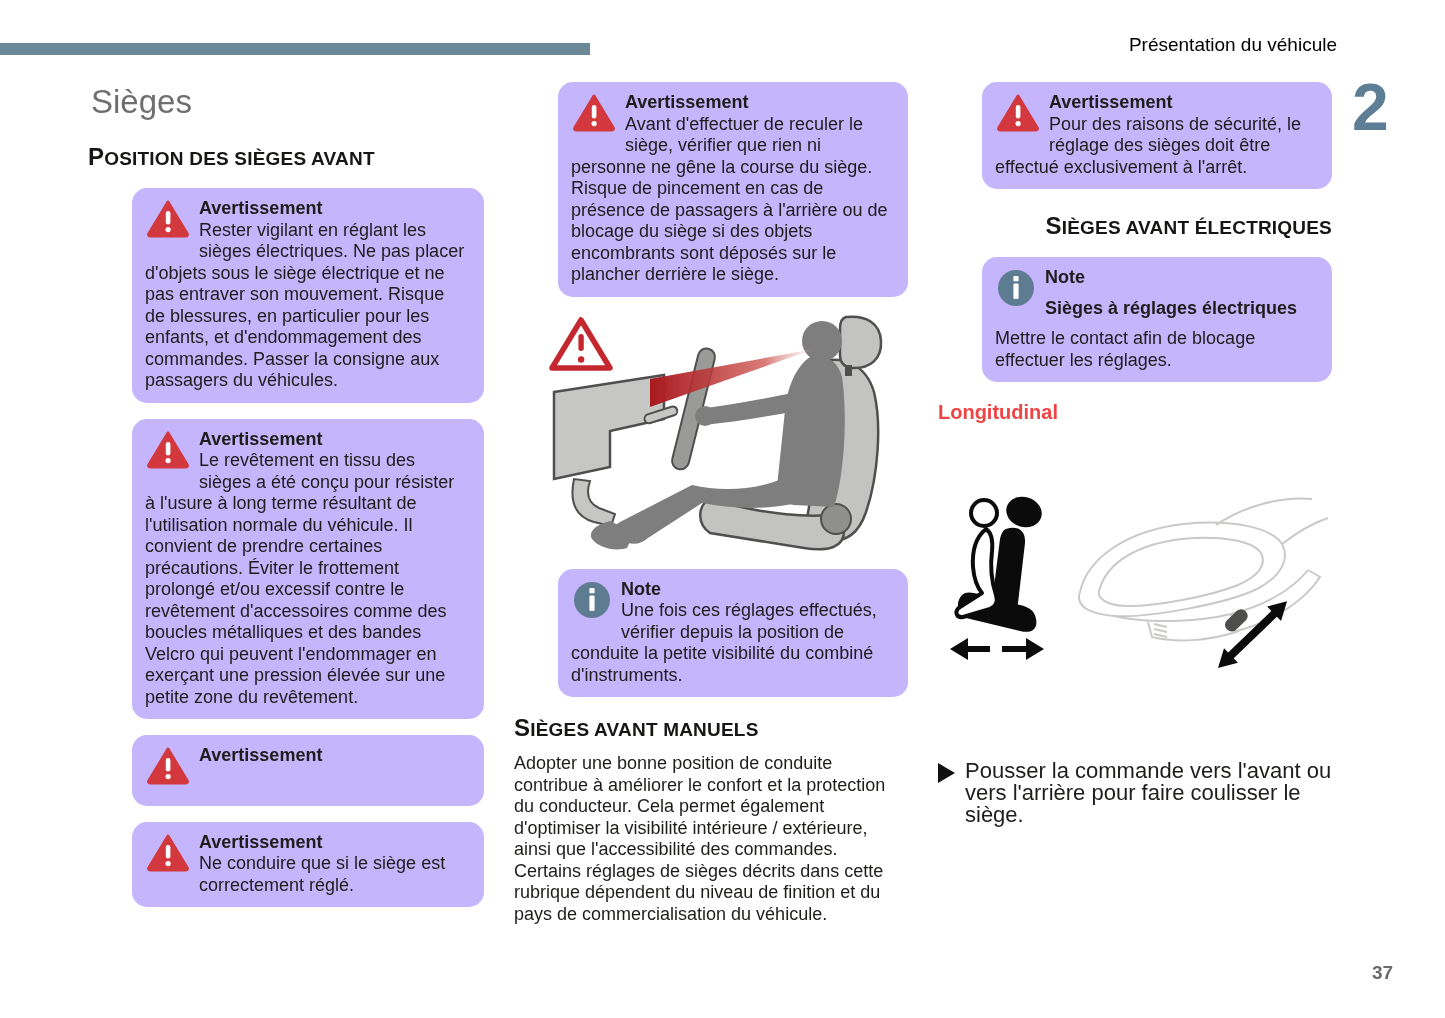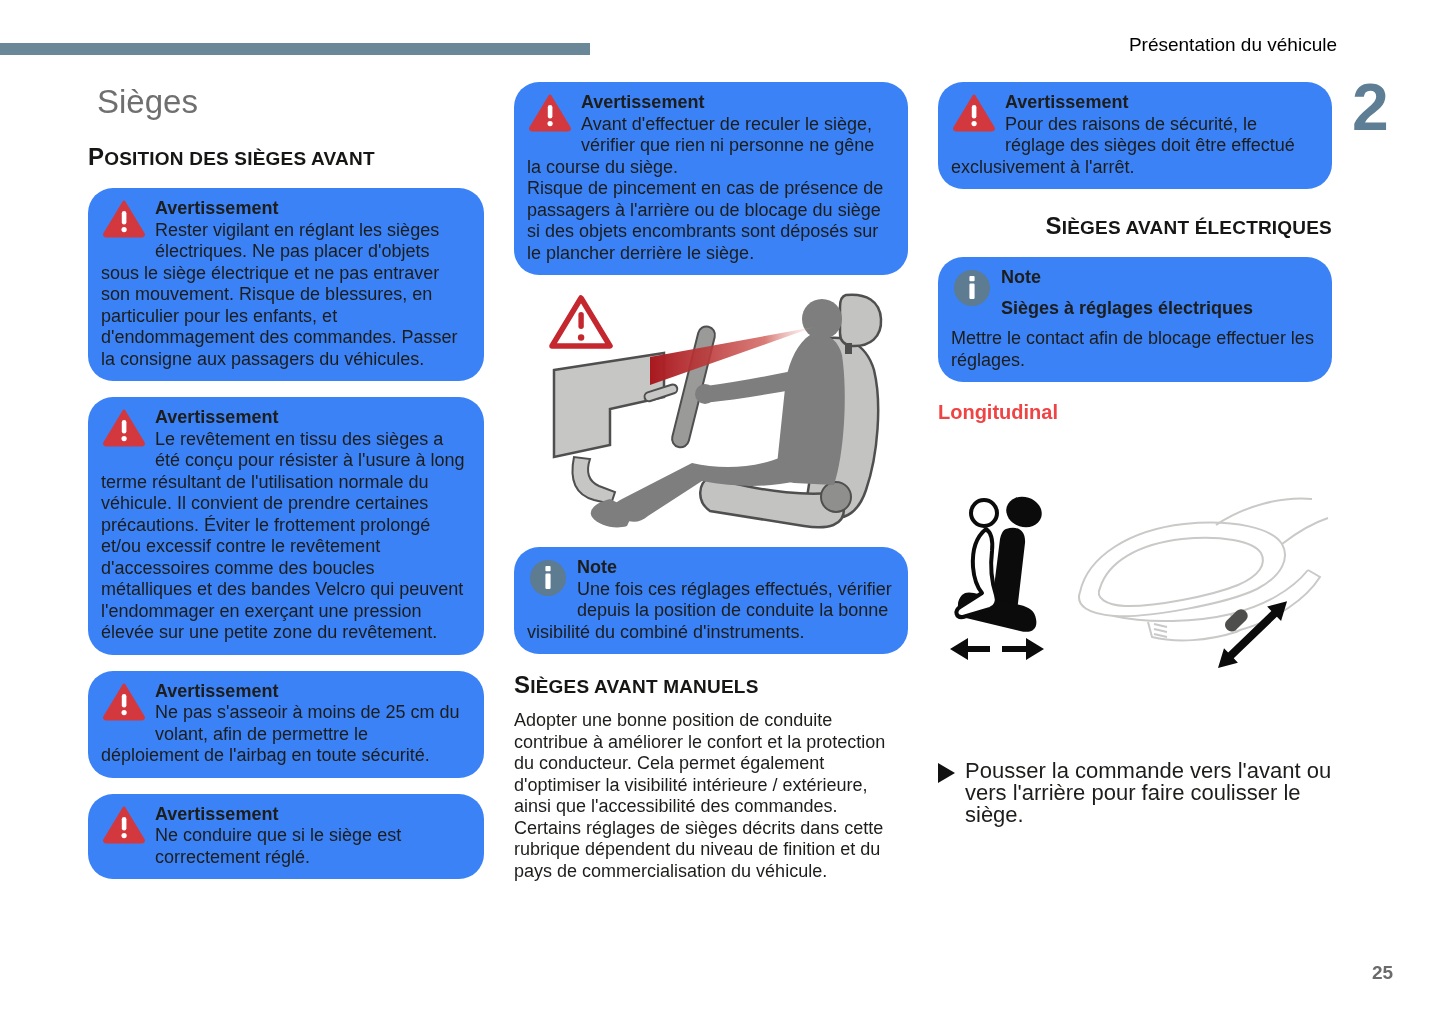--- a/index.html
+++ b/index.html
@@ -13,28 +13,28 @@
     font-size:19px;color:#000000;}
   .chapter-num{position:absolute;left:1352px;top:74px;font-size:66px;line-height:66px;
     font-weight:bold;color:#5e7e96;}
   .page-num{position:absolute;left:1372px;top:962px;font-size:19px;font-weight:bold;color:#6b6b6b;}
 
   .col{position:absolute;top:80px;}
   .col1{left:88px;width:396px;}
   .col2{left:514px;width:394px;}
   .col3{left:938px;width:394px;}
 
-  h1.doc-title{margin:2px 0 0 9px;font-size:33px;line-height:40px;font-weight:500;color:#6f6f6f;}
+  h1.doc-title{margin:2px 0 0 3px;font-size:33px;line-height:40px;font-weight:500;color:#6f6f6f;}
   h2.sec{margin:22px 0 0 0;font-size:19px;line-height:26px;font-weight:800;color:#161615;
     text-transform:uppercase;letter-spacing:.2px;}
   h2.sec::first-letter{font-size:24px;}
   h3.sub{margin:18px 0 0 0;font-size:20px;line-height:24px;font-weight:bold;color:#ef4444;}
 
-  .box{background:#3b82f6;border-radius:25px;padding:10px 15px 11px 13px;
-    font-size:18px;line-height:21.5px;margin-top:16px;overflow:hidden;}
+  .box{background:#c4b5fd;border-radius:15px;padding:10px 15px 11px 13px;
+    font-size:18px;line-height:21.5px;margin-top:16px;overflow:hidden;margin-left:44px;}
   .box-icon{float:left;margin:2px 10px 4px 2px;}
   .box-title{font-weight:bold;}
   .box-subtitle{font-weight:bold;margin-top:9px;}
   .box-text{white-space:pre-line;}
   .box-text.gap{margin-top:9px;}
 
   .fig-driver{margin-top:10px;}
   .fig-elec{position:relative;height:300px;margin-top:8px;}
   .fig-pictogram{position:absolute;left:8px;top:55px;}
   .fig-seat{position:absolute;left:132px;top:64px;}
@@ -44,21 +44,21 @@
   .instruction{display:flex;margin-top:28px;font-size:22px;line-height:22px;}
   .tri-bullet{flex:0 0 auto;width:0;height:0;margin:3px 10px 0 0;
     border-left:17px solid #111;border-top:10px solid transparent;border-bottom:10px solid transparent;}
 </style>
 </head>
 <body>
 
 <div class="top-bar"></div>
 <div class="page-header">Présentation du véhicule</div>
 <div class="chapter-num">2</div>
-<div class="page-num">25</div>
+<div class="page-num">37</div>
 
 <div class="col col1">
   <h1 class="doc-title">Sièges</h1>
   <h2 class="sec">Position des sièges avant</h2>
 
   <div class="box">
     <span class="box-icon">
       <svg width="42" height="38" viewBox="0 0 42 38">
           <path d="M21 2 L40 33.5 Q41.5 36 38 36 L4 36 Q0.5 36 2 33.5 Z" fill="#d2383d" stroke="#d2383d" stroke-width="3" stroke-linejoin="round"></path>
           <rect x="18.8" y="11" width="4.6" height="13.5" rx="2.3" fill="#fff"></rect>
@@ -83,21 +83,20 @@
 
   <div class="box">
     <span class="box-icon">
       <svg width="42" height="38" viewBox="0 0 42 38">
           <path d="M21 2 L40 33.5 Q41.5 36 38 36 L4 36 Q0.5 36 2 33.5 Z" fill="#d2383d" stroke="#d2383d" stroke-width="3" stroke-linejoin="round"></path>
           <rect x="18.8" y="11" width="4.6" height="13.5" rx="2.3" fill="#fff"></rect>
           <circle cx="21.1" cy="29.6" r="2.6" fill="#fff"></circle>
         </svg>
     </span>
     <div class="box-title">Avertissement</div>
-    <div class="box-text">Ne pas s'asseoir à moins de 25 cm du volant, afin de permettre le déploiement de l'airbag en toute sécurité.</div>
   </div>
 
   <div class="box">
     <span class="box-icon">
       <svg width="42" height="38" viewBox="0 0 42 38">
           <path d="M21 2 L40 33.5 Q41.5 36 38 36 L4 36 Q0.5 36 2 33.5 Z" fill="#d2383d" stroke="#d2383d" stroke-width="3" stroke-linejoin="round"></path>
           <rect x="18.8" y="11" width="4.6" height="13.5" rx="2.3" fill="#fff"></rect>
           <circle cx="21.1" cy="29.6" r="2.6" fill="#fff"></circle>
         </svg>
     </span>
@@ -165,21 +164,21 @@
 
   <div class="box" style="margin-top:8px;">
     <span class="box-icon">
       <svg width="38" height="38" viewBox="0 0 38 38">
           <circle cx="19" cy="19" r="18" fill="#5d7b91"></circle>
           <rect x="16.4" y="14.5" width="5.2" height="15.5" rx="1.2" fill="#fff"></rect>
           <rect x="16.4" y="7" width="5.2" height="5.2" rx="1" fill="#fff"></rect>
         </svg>
     </span>
     <div class="box-title">Note</div>
-    <div class="box-text">Une fois ces réglages effectués, vérifier depuis la position de conduite la bonne visibilité du combiné d'instruments.</div>
+    <div class="box-text">Une fois ces réglages effectués, vérifier depuis la position de conduite la petite visibilité du combiné d'instruments.</div>
   </div>
 
   <h2 class="sec" style="margin-top:18px;">Sièges avant manuels</h2>
   <p class="para">Adopter une bonne position de conduite contribue à améliorer le confort et la protection du conducteur. Cela permet également d'optimiser la visibilité intérieure / extérieure, ainsi que l'accessibilité des commandes. Certains réglages de sièges décrits dans cette rubrique dépendent du niveau de finition et du pays de commercialisation du véhicule.</p>
 </div>
 
 <div class="col col3">
   <div class="box" style="margin-top:2px;">
     <span class="box-icon">
       <svg width="42" height="38" viewBox="0 0 42 38">

